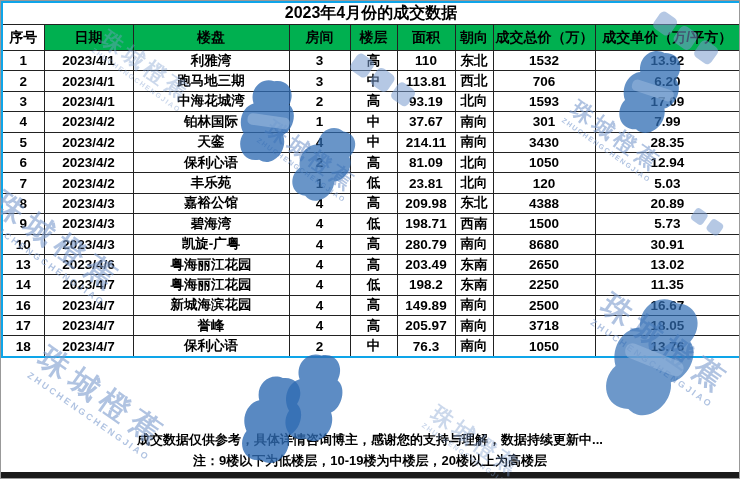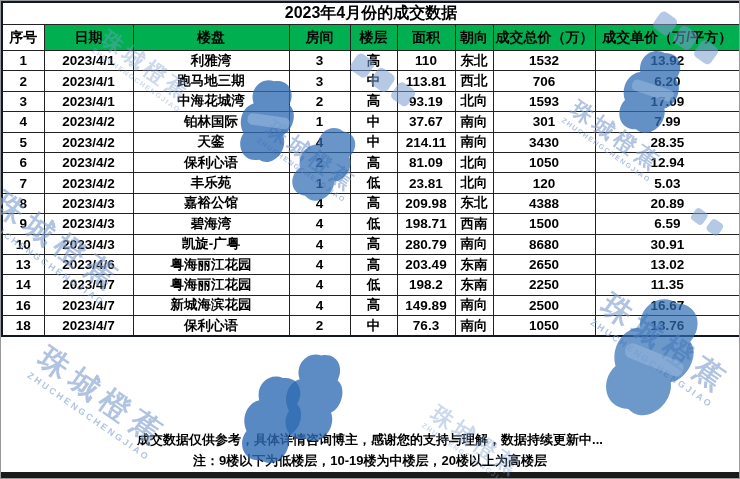--- a/index.html
+++ b/index.html
@@ -11,21 +11,21 @@
     font-weight:bold;
     color:#000;
     overflow:hidden;
     border:1px solid #999;
     box-sizing:border-box;
   }
   table.grid {
     table-layout:fixed;
     width:738px;
     border-collapse:collapse;
-    border:2px solid #0f172a;
+    border:2px solid #0ea5e9;
   }
   table.grid th, table.grid td {
     border:1px solid #222;
     padding:0 2px;
     text-align:center;
     vertical-align:middle;
     font-weight:bold;
     overflow:hidden;
     white-space:nowrap;
   }
@@ -202,21 +202,21 @@
         </tr>
         <tr>
           <td>9</td>
           <td>2023/4/3</td>
           <td>碧海湾</td>
           <td>4</td>
           <td>低</td>
           <td>198.71</td>
           <td>西南</td>
           <td>1500</td>
-          <td>6.59</td>
+          <td>5.73</td>
         </tr>
         <tr>
           <td>10</td>
           <td>2023/4/3</td>
           <td>凯旋-广粤</td>
           <td>4</td>
           <td>高</td>
           <td>280.79</td>
           <td>南向</td>
           <td>8680</td>
@@ -247,20 +247,31 @@
         <tr>
           <td>16</td>
           <td>2023/4/7</td>
           <td>新城海滨花园</td>
           <td>4</td>
           <td>高</td>
           <td>149.89</td>
           <td>南向</td>
           <td>2500</td>
           <td>16.67</td>
+        </tr>
+        <tr>
+          <td>17</td>
+          <td>2023/4/7</td>
+          <td>誉峰</td>
+          <td>4</td>
+          <td>高</td>
+          <td>205.97</td>
+          <td>南向</td>
+          <td>3718</td>
+          <td>18.05</td>
         </tr>
         <tr>
           <td>18</td>
           <td>2023/4/7</td>
           <td>保利心语</td>
           <td>2</td>
           <td>中</td>
           <td>76.3</td>
           <td>南向</td>
           <td>1050</td>

